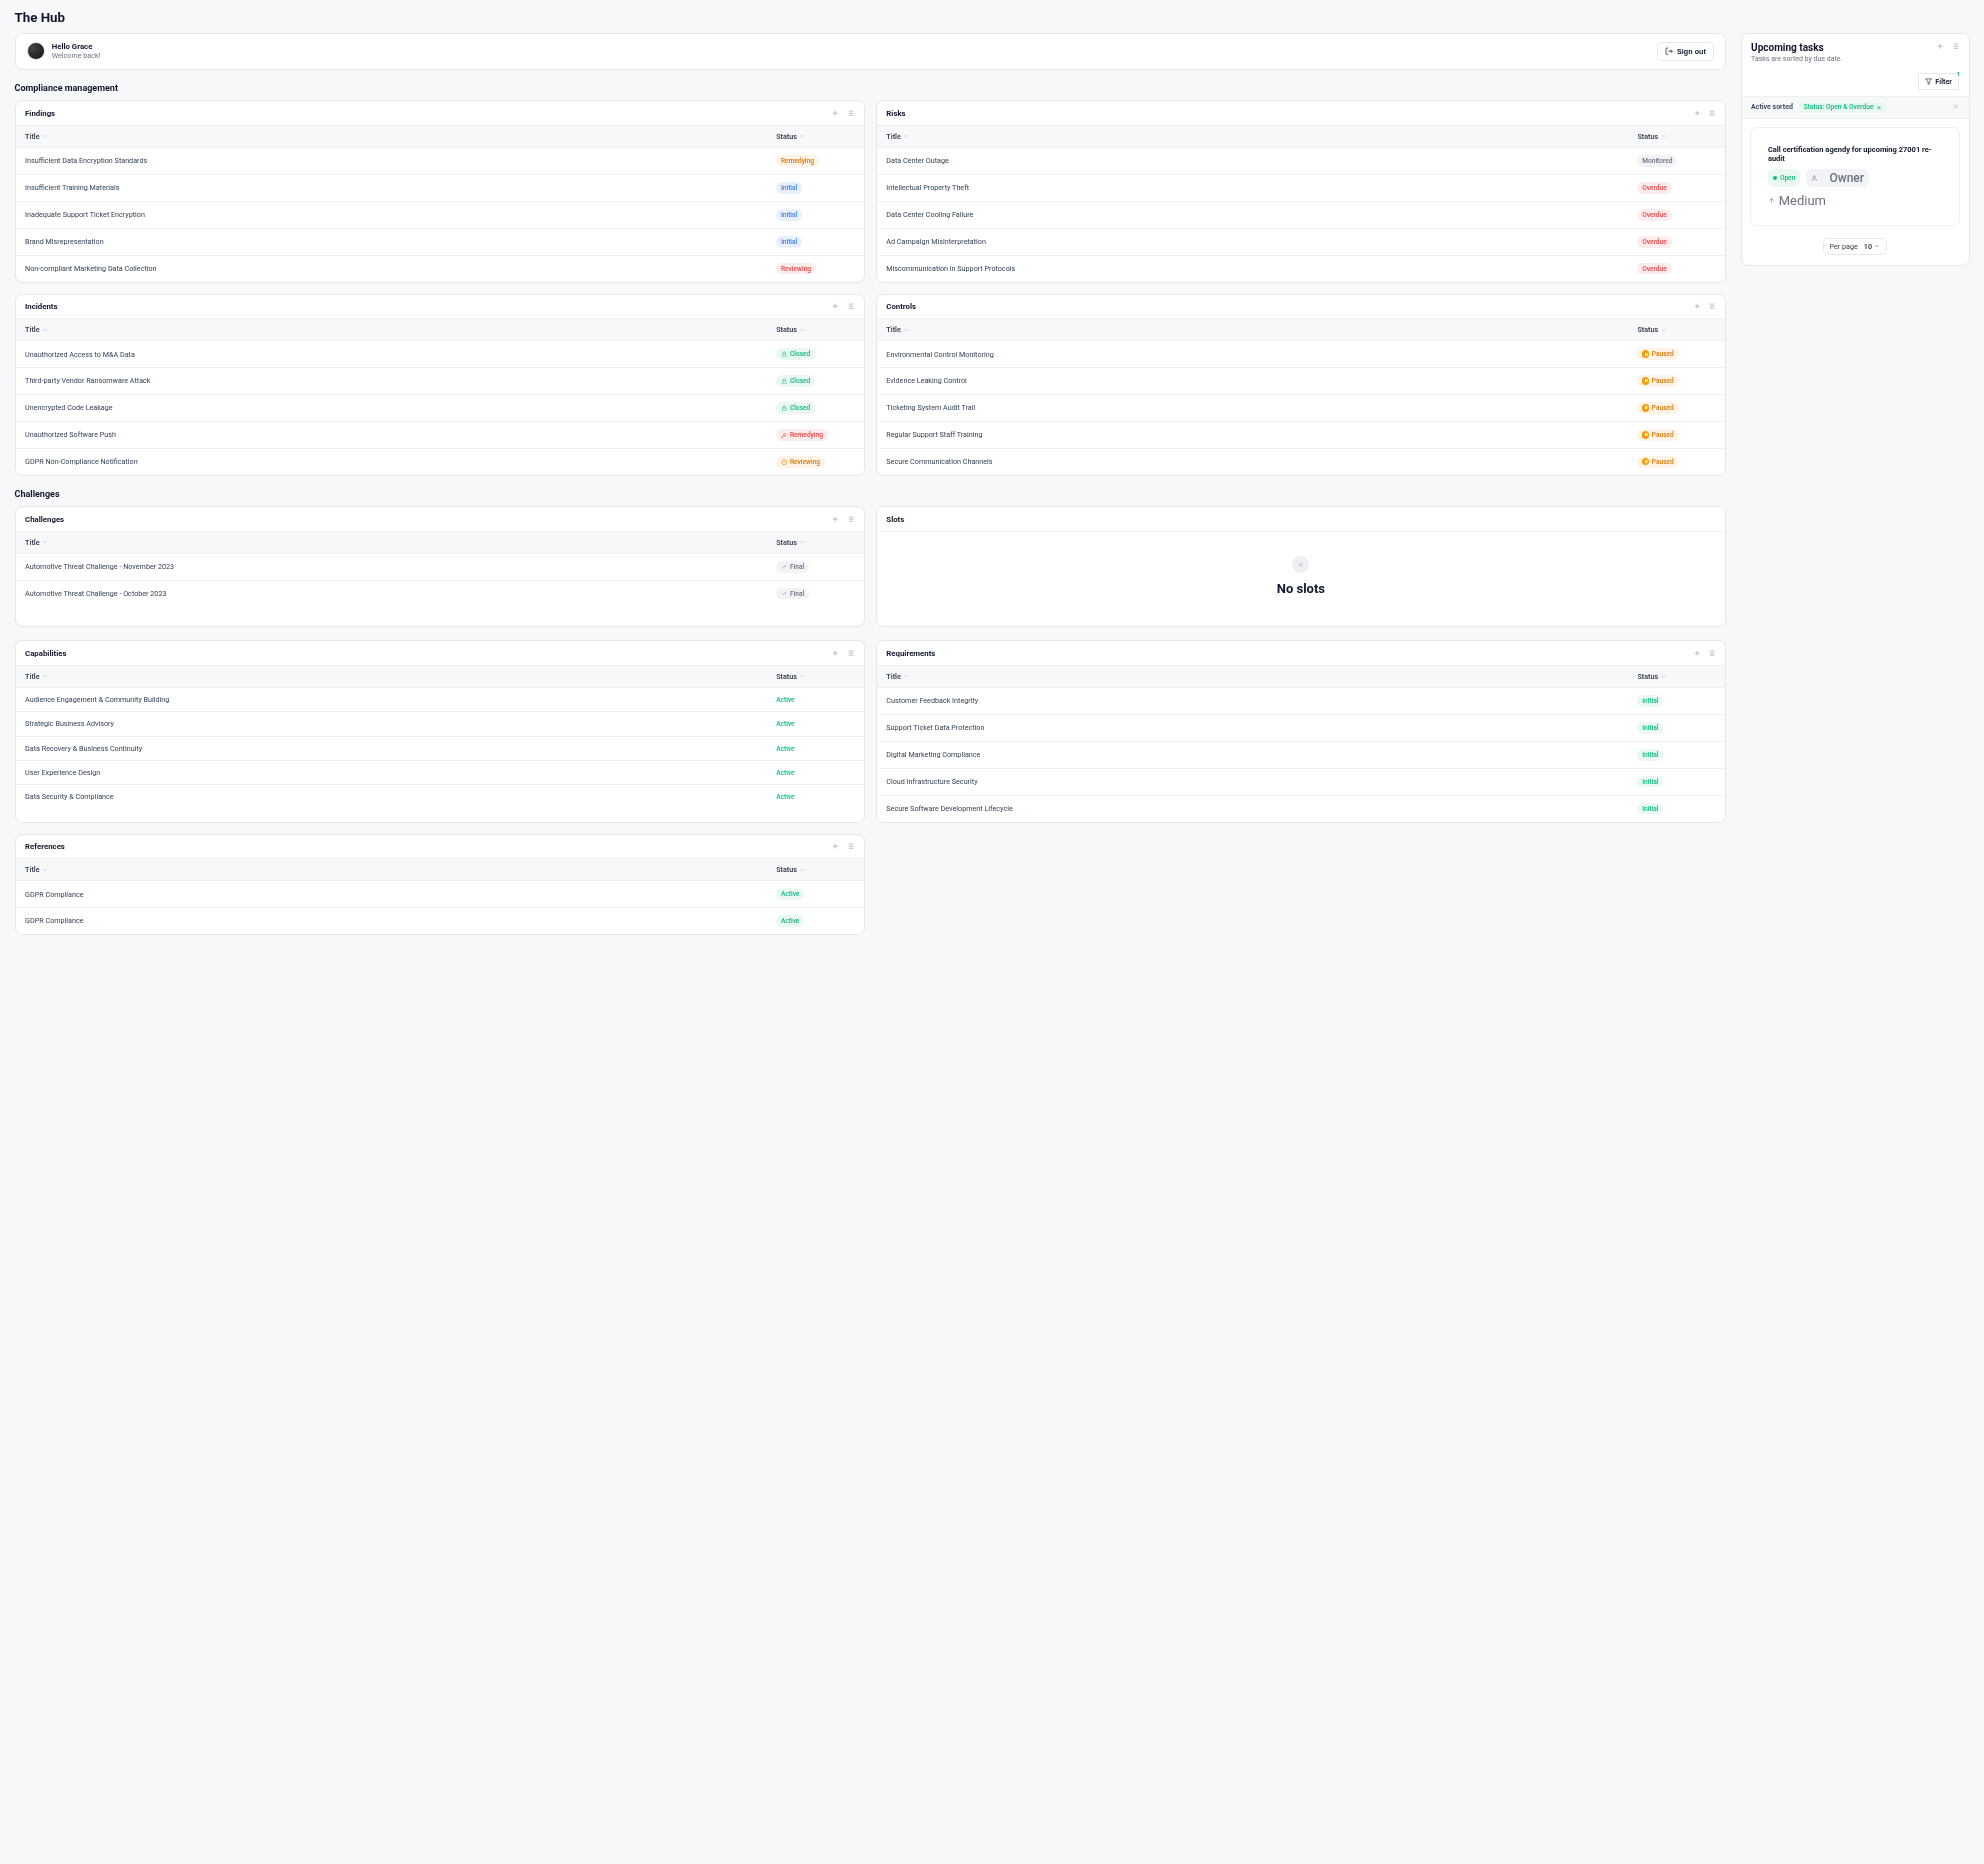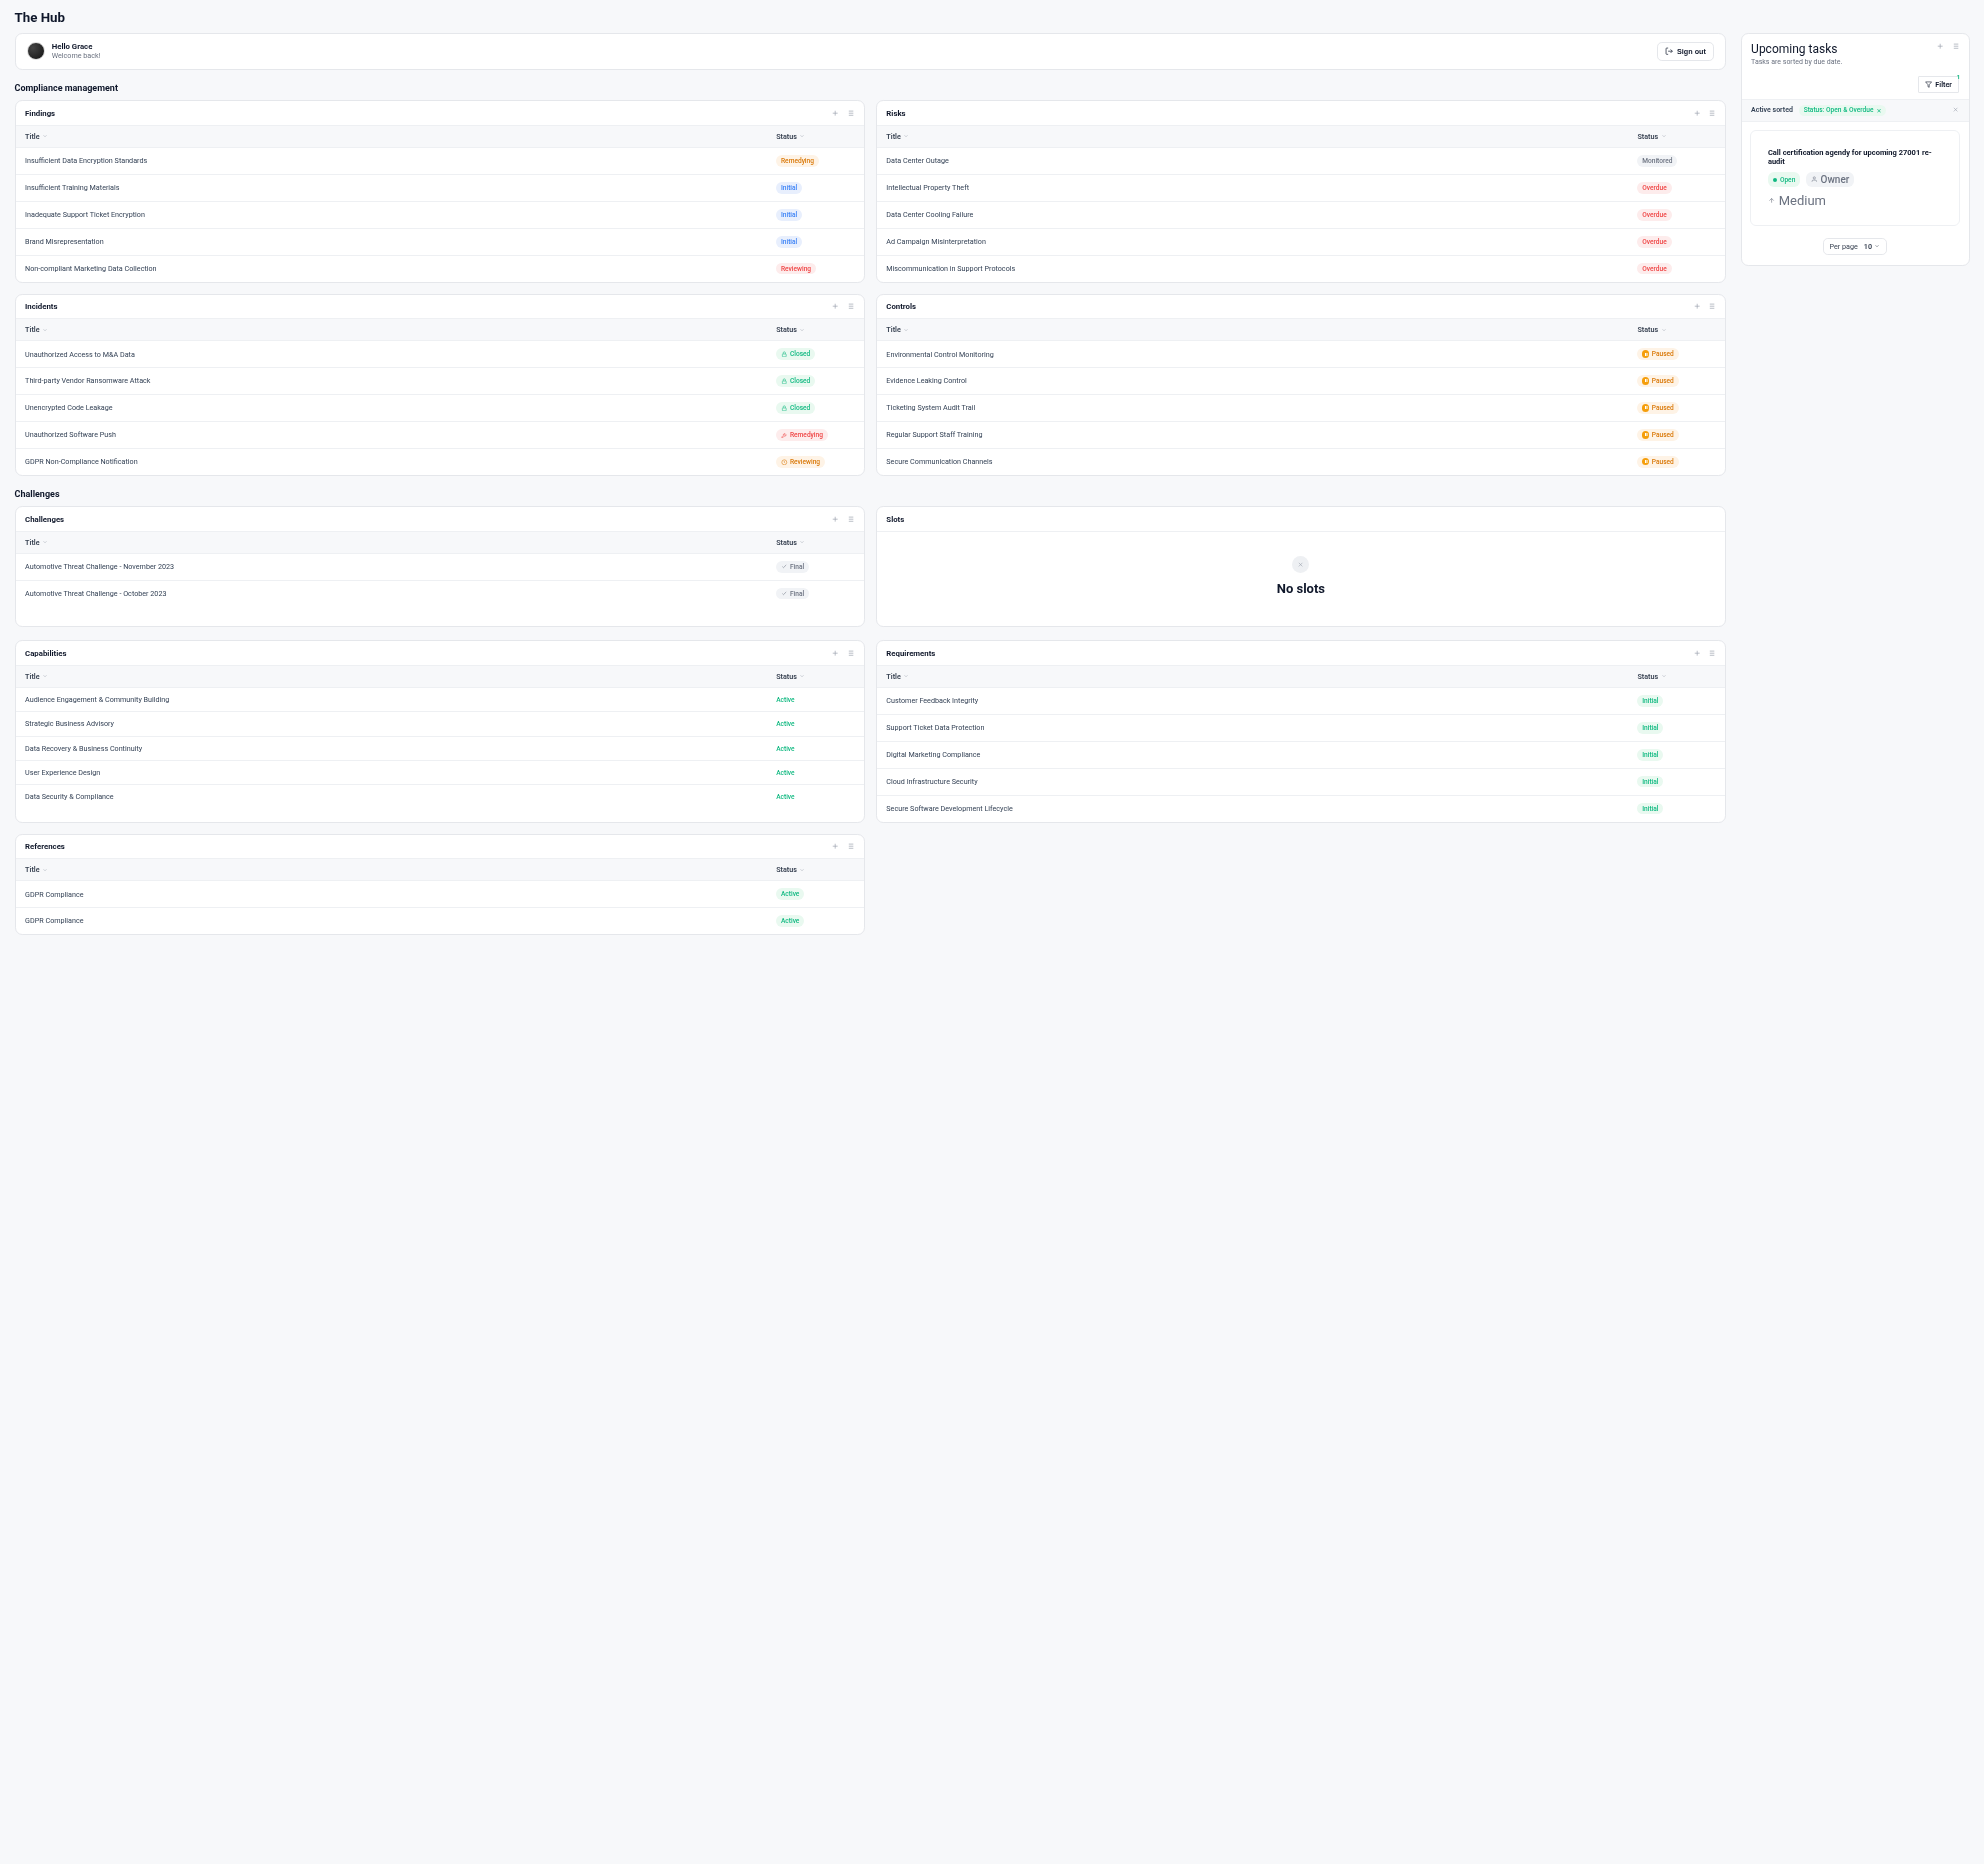--- a/index.html
+++ b/index.html
@@ -45,36 +45,36 @@
 .pill-paused { background: #fef3e6; color: #d97706; }
 .pill-final { background: #f1f3f6; color: #6b7280; }
 .pill-active { background: #e9f9f0; color: #10b981; }
 .pill-ginitial { background: #e9f9f0; color: #10b981; }
 .status-plain { font-size: 6.6px; font-weight: 500; }
 .status-active { color: #10b981; }
 .slots-empty { display: flex; flex-direction: column; align-items: center; justify-content: center; padding: 24px 0 30px; border-top: 0.6px solid #eef0f3; }
 .empty-circle { width: 17px; height: 17px; border-radius: 50%; background: #eef0f3; display: flex; align-items: center; justify-content: center; color: #9ca3af; margin-bottom: 8.4px; }
 .empty-text { font-weight: 700; font-size: 13px; }
 .side-header { display: flex; align-items: flex-start; justify-content: space-between; padding: 8.4px 9.6px 6px; }
-.side-title { font-weight: 400; font-size: 12px; }
+.side-title { font-weight: 700; font-size: 10px; }
 .side-sub { font-size: 7px; color: #6b7280; margin-top: 1.8px; }
 .side-icons { display: flex; gap: 6px; color: #9ca3af; }
 .filter-bar { display:flex; justify-content:flex-end; padding: 3.6px 9.6px 6px; position: relative; }
 .filter-btn { display: inline-flex; align-items: center; gap: 3.6px; border: 0.6px solid #e5e7eb; background: #fff; border-radius: 1px; padding: 3px 6px; font-size: 7.2px; font-weight: 600; cursor: pointer; position: relative; }
 .filter-badge { position: absolute; top: -3.6px; right: -2.4px; font-size: 6px; color: #10b981; font-weight:700; }
 .active-filters { background: #f7f8fa; padding: 4.8px 9.6px; display: flex; align-items: center; gap: 6px; border-top: 0.6px solid #eef0f3; border-bottom: 0.6px solid #eef0f3;}
 .af-label { font-size: 7px; font-weight: 600; color: #334155; }
 .chip { display: inline-flex; align-items: center; gap: 3px; background: #e9f9f0; color: #10b981; padding: 1.8px 4.8px; border-radius: 6px; font-size: 6.6px; font-weight:500; }
 .chip .x { cursor: pointer; font-size: 6px; }
 .af-clear { margin-left: auto; color: #9ca3af; cursor: pointer; }
 .task-card { margin: 8.4px; border: 0.6px solid #eef0f3; border-radius: 6px; padding: 17px; }
 .task-title { font-weight: 700; font-size: 7.5px; margin-bottom: 6px; }
 .task-row1 { display:flex; gap:6px; margin-bottom:6px; }
 .task-chip-open { background:#e9f9f0; color:#10b981; padding:1.8px 4.8px; border-radius:6px; font-size:6.6px; display:inline-flex; align-items:center; gap:3px; font-weight:500; }
-.task-chip-owner { background:#f1f3f6; color:#6b7280; padding:1.8px 4.8px; border-radius:6px; font-size:10px; display:inline-flex; align-items:center; gap:3px; font-weight:500;}
+.task-chip-owner { background:#f1f3f6; color:#6b7280; padding:1.8px 4.8px; border-radius:6px; font-size:12px; display:inline-flex; align-items:center; gap:12px; font-weight:500;}
 .task-priority { display:flex; align-items:center; gap:3.6px; color:#6b7280; font-size:13px; }
 .pager { display:flex; justify-content:center; padding: 3.6px 0 9.6px; }
 .pager-box { display:inline-flex; align-items:center; gap:6px; border:0.6px solid #e5e7eb; border-radius:4.8px; padding:3px 6px; font-size:7.2px; color:#374151; }
 .pager-num { font-weight:600; display:inline-flex; align-items:center; gap:2.4px; }
 .dot-green { width:4.2px; height:4.2px; border-radius:50%; background:#10b981; display:inline-block; }
 .pause-ic { width:7.2px; height:7.2px; border-radius:50%; background:#f59e0b; display:inline-flex; align-items:center; justify-content:center; }
 .pause-ic::before { content:""; width:0.9px; height:3px; background:#fff; box-shadow: 1.5px 0 0 #fff; }
 </style>
 </head>
 <body>

